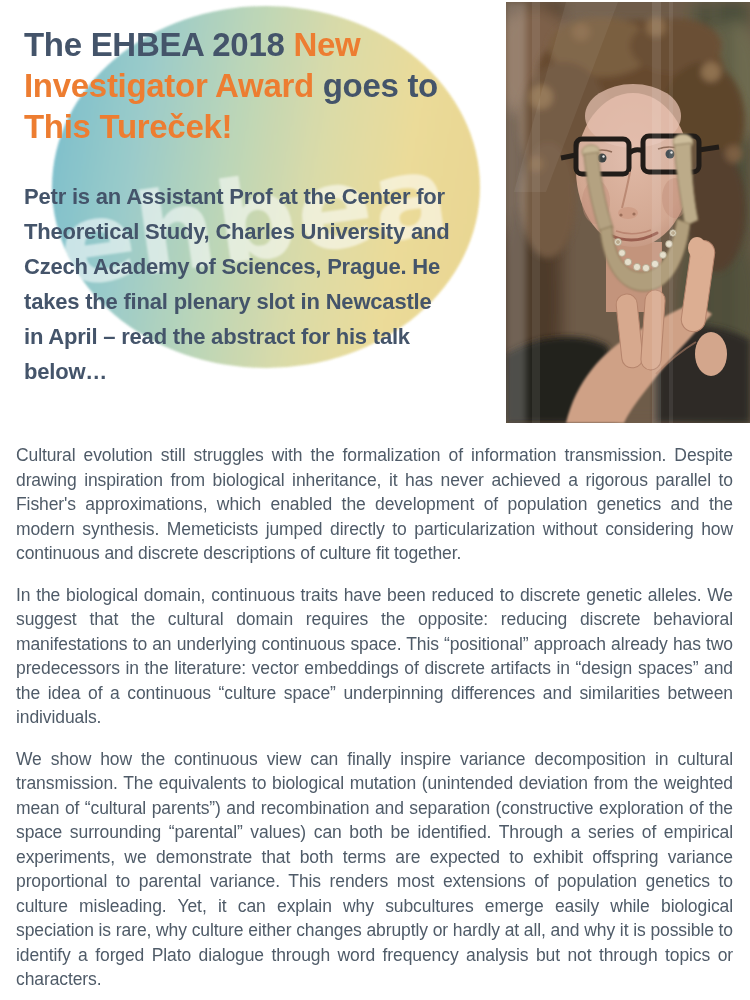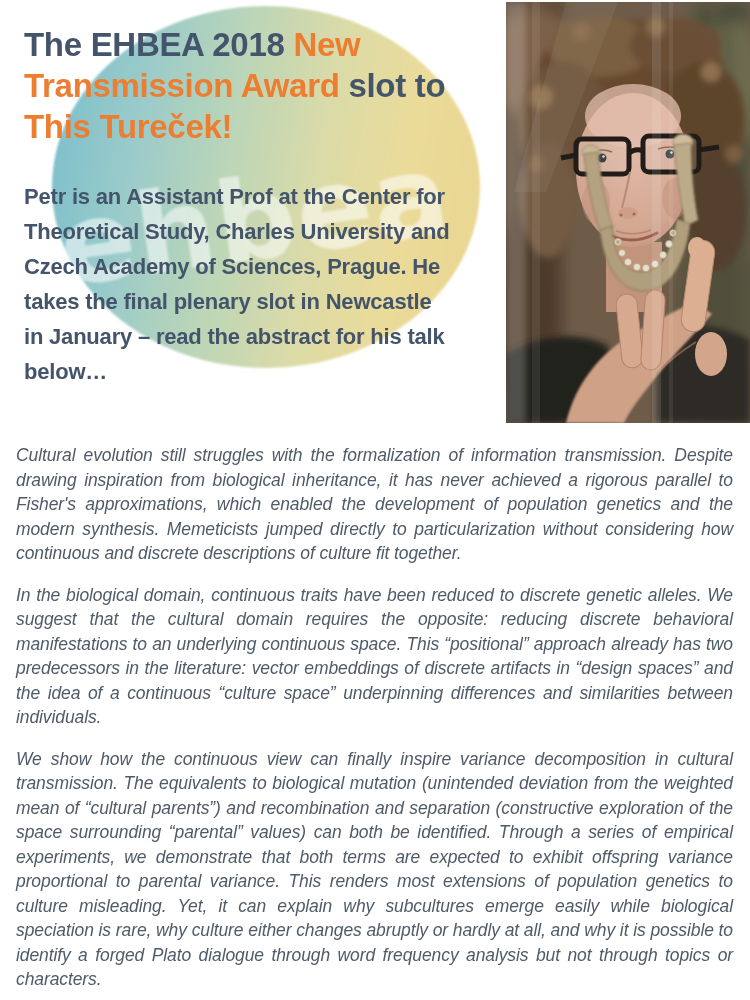--- a/index.html
+++ b/index.html
@@ -86,21 +86,20 @@
     left:16px; top:443px;
     width:717px;
     color:var(--body);
   }
   .abs-p{
     margin:0 0 17px 0;
     font-size:17.5px;
     line-height:24.5px;
     text-align:justify;
     letter-spacing:-0.1px;
-    font-style:italic;
   }
   
   .photo{
     position:absolute;
     left:506px; top:2px;
     width:244px; height:421px;
     overflow:hidden;
     background:#6e5c49;
   }
   .photo svg{display:block;}
@@ -109,29 +108,29 @@
 <body>
 
 <div class="page">
 
   <div class="hero-ellipse">
     <div class="logo-word">ehbea</div>
   </div>
 
   <div class="title-block">
       <div class="t-line"><span class="c-slate">The EHBEA 2018 </span><span class="c-orange">New</span></div>
-      <div class="t-line"><span class="c-orange">Transmission Award</span><span class="c-slate"> slot to</span></div>
+      <div class="t-line"><span class="c-orange">Investigator Award</span><span class="c-slate"> goes to</span></div>
       <div class="t-line"><span class="c-orange">This Tureček!</span></div>
     </div>
 
   <div class="subtitle">Petr is an Assistant Prof at the Center for
 Theoretical Study, Charles University and
 Czech Academy of Sciences, Prague. He
 takes the final plenary slot in Newcastle
-in January – read the abstract for his talk
+in April – read the abstract for his talk
 below…</div>
 
 
   <div class="photo" title="Portrait of Petr Tureček wearing glasses, holding a fossil jawbone to his chin">
     <svg width="244" height="421" viewBox="0 0 244 421" xmlns="http://www.w3.org/2000/svg">
       <defs>
         <filter id="f-bg" x="-20%" y="-20%" width="140%" height="140%">
             <feGaussianBlur stdDeviation="7"></feGaussianBlur>
           </filter>
         <filter id="f-soft" x="-30%" y="-30%" width="160%" height="160%">

